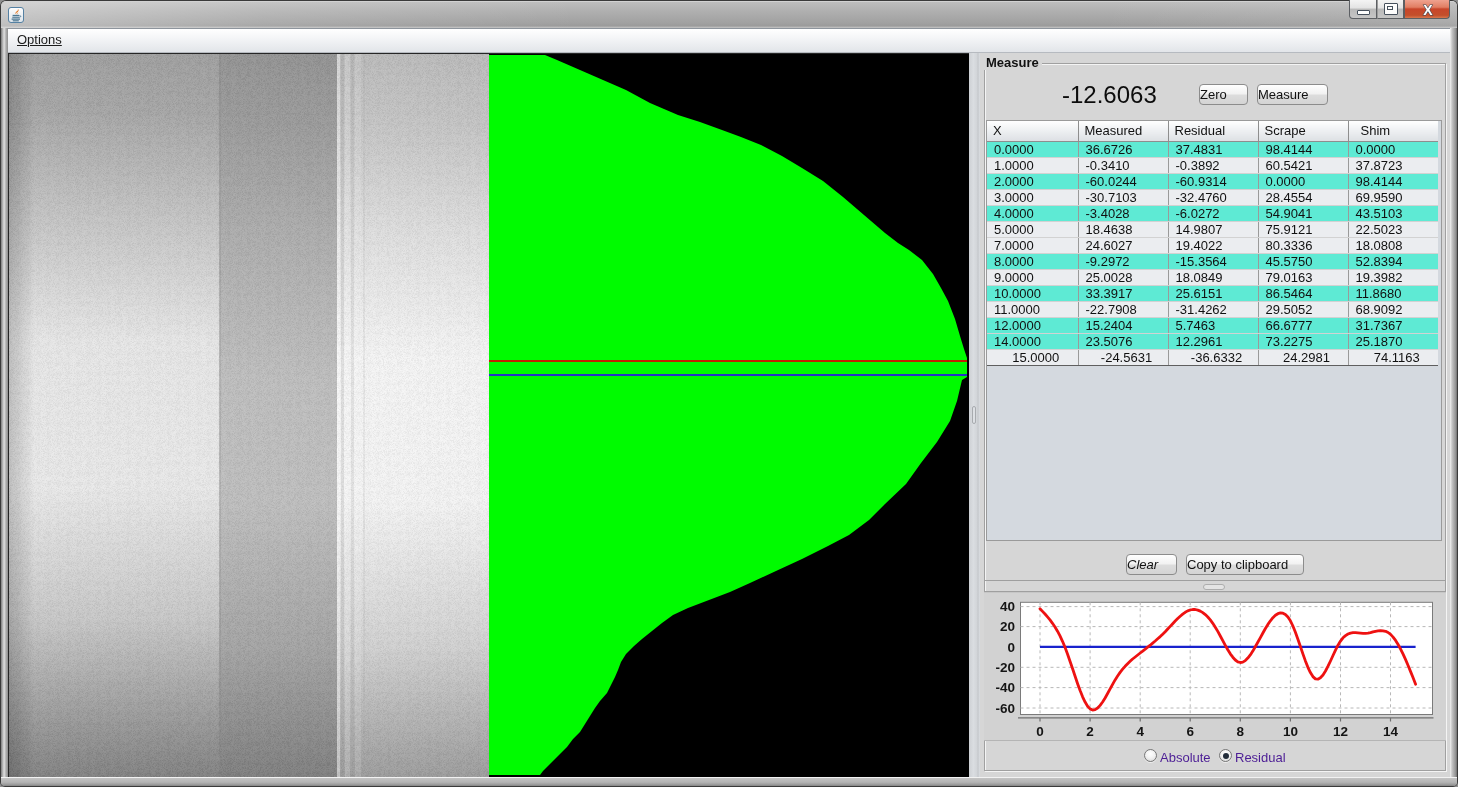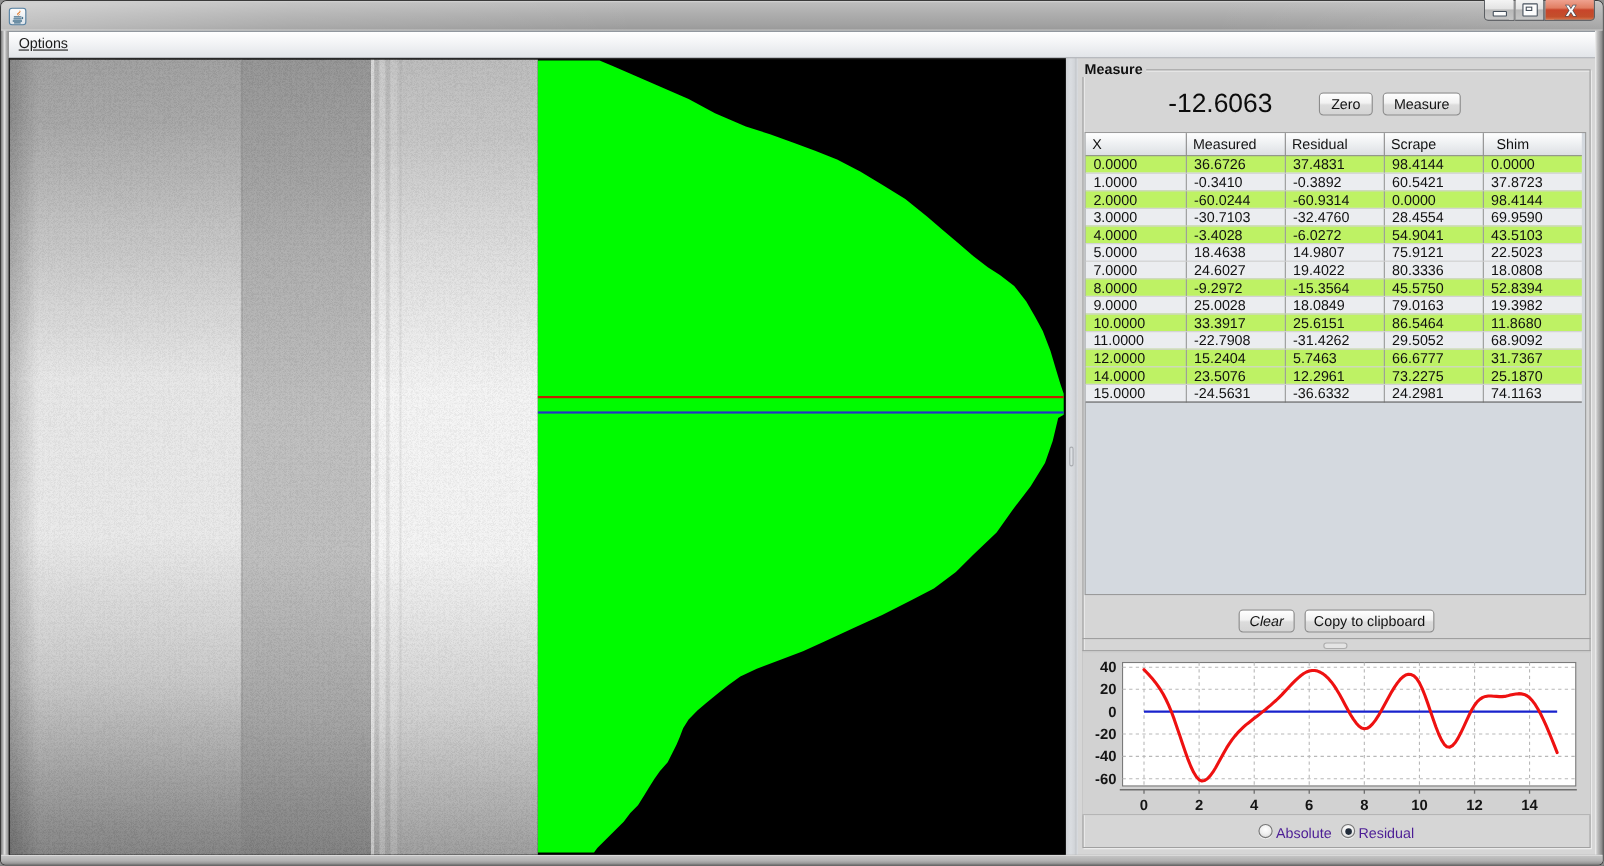--- a/index.html
+++ b/index.html
@@ -46,34 +46,34 @@
 #frameB { position:absolute; left:1px; top:777px; width:1456px; height:9px;
   border-radius:0 0 4px 4px; border-top:1px solid #f2f2f2;
   background:linear-gradient(180deg,#c4c4c4 0%,#b2b2b2 55%,#9d9d9d 80%,#848484 100%); }
 
 .etched { position:absolute; border:1px solid #a0a0a0; box-shadow:1px 1px 0 #f4f4f4 inset, 1px 1px 0 #f4f4f4; }
 #mtitle { position:absolute; left:983px; top:55px; font-size:13px; font-weight:bold; color:#111;
   background:#d6d6d6; padding:0 3px; }
 #bignum { position:absolute; left:1039px; top:81px; width:100px; font-size:24px; color:#0c0c0c;margin-left:23px; }
 .jbtn { position:absolute; height:21px; border:1px solid #8c8c8c; border-radius:4px;
   background:linear-gradient(180deg,#ffffff 0%,#f2f2f2 45%,#dcdcdc 55%,#d4d4d4 100%);
-  font-size:13px; color:#111; text-align:center; line-height:19px; }
+  font-size:13px; color:#111; text-align:left; line-height:19px; }
 
 #tablewrap { position:absolute; left:986px; top:120px; width:456px; height:421px;
   border:1px solid #9a9a9a; background:#d4d9df; }
 table { border-collapse:collapse; table-layout:fixed; width:451px; font-size:13px; color:#111; }
 th { height:20px; font-weight:normal; text-align:left; padding:0 0 0 6px;
   background:linear-gradient(180deg,#ffffff 0%,#eff1f3 45%,#dde0e4 100%);
   border-right:1px solid #8e8e8e; border-bottom:1px solid #8e8e8e; }
 th:last-child { border-right:none;padding-left:12px; }
 td { height:16px; padding:0 0 0 7px; border-right:1px solid #9a9a9a; border-bottom:1px solid #d2d2d2; }
 td:last-child { border-right:none; }
-tr.even td { background:#bef264; }
+tr.even td { background:#5eead4; }
 tr.odd td { background:#ebedf0; }
-tr:last-child td { border-bottom:1px solid #5f5f5f; }
+tr:last-child td { border-bottom:1px solid #5f5f5f;text-align:center; }
 
 #chartpanel { position:absolute; left:984px; top:592px; width:462px; height:149px;
   background:#d2d2d2; border-top:1px solid #c6c6c6; border-bottom:1px solid #b5b5b5; }
 #divider2a { position:absolute; left:984px; top:580px; width:462px; height:1px; background:#9f9f9f; }
 #divider2b { position:absolute; left:984px; top:591px; width:462px; height:1px; background:#9f9f9f; }
 #div2grip { position:absolute; left:1203px; top:584px; width:22px; height:6px;
   background:#e4e4e4; border:1px solid #adadad; border-radius:3px; }
 .radio { position:absolute; width:13px; height:13px; border-radius:50%;
   background:radial-gradient(circle at 50% 35%,#ffffff 0%,#f0f0f0 50%,#d0d0d0 100%);
   border:1px solid #777; box-shadow:0 1px 0 #eee; }

